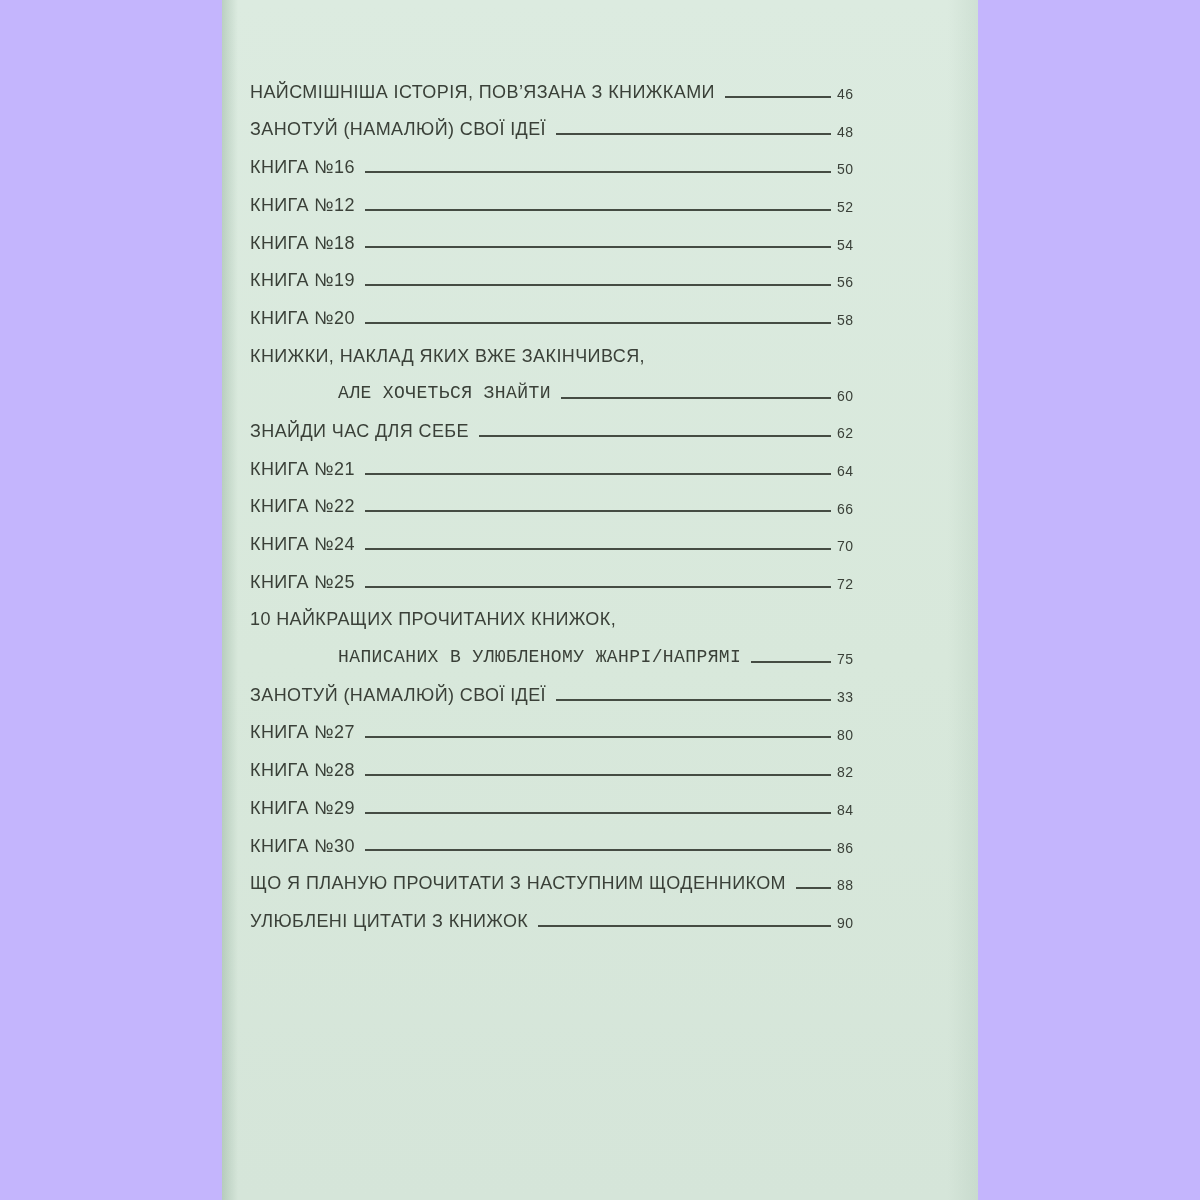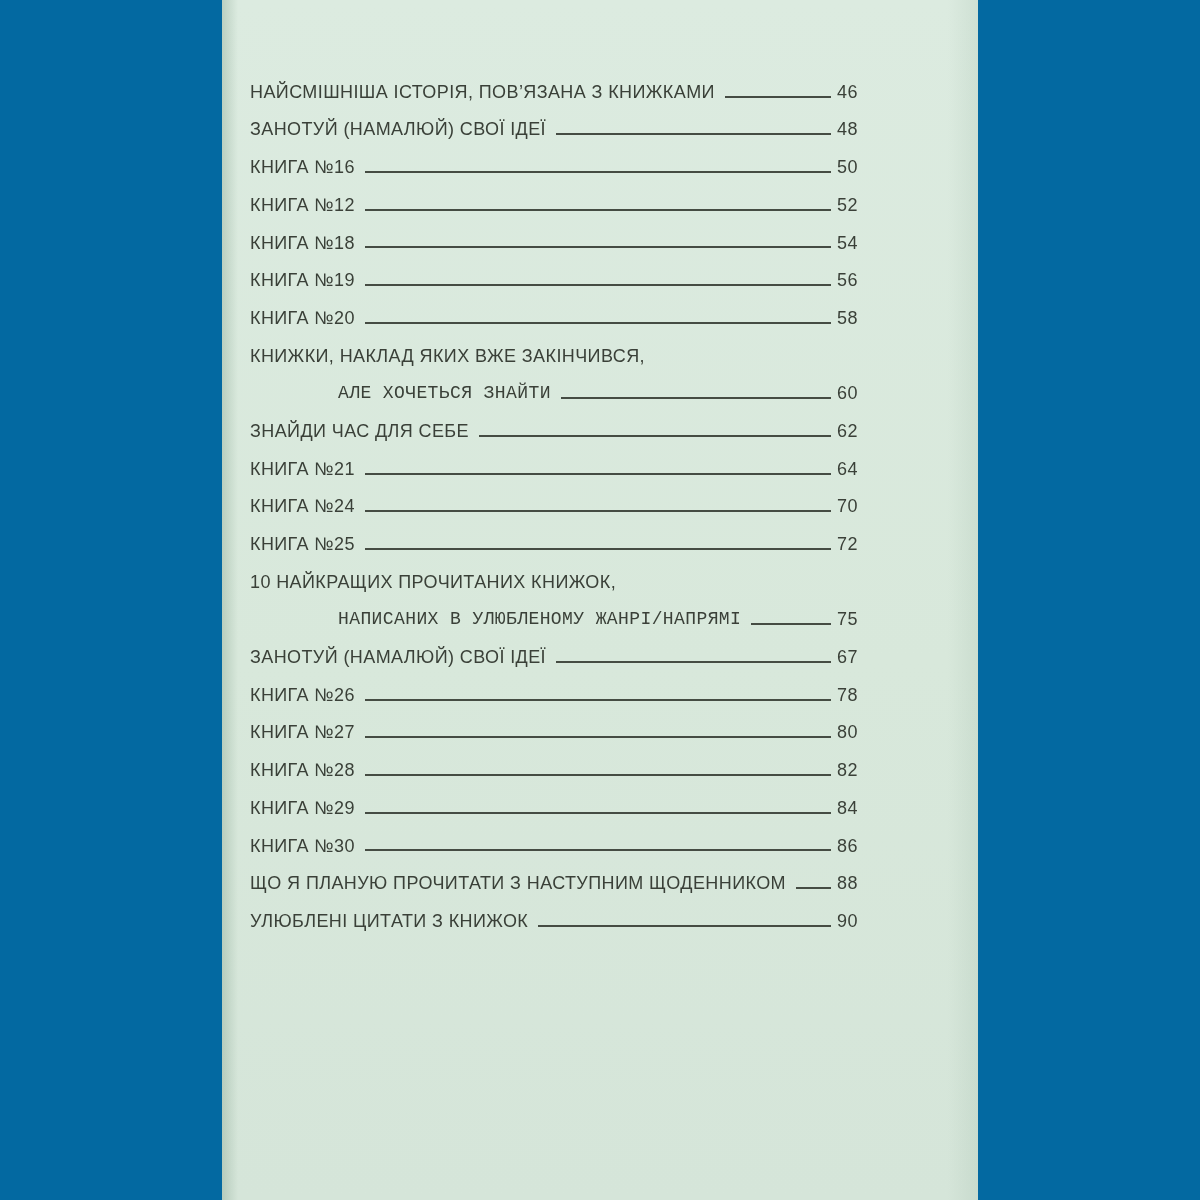--- a/index.html
+++ b/index.html
@@ -8,21 +8,21 @@
     width: 1200px;
     height: 1200px;
     background: #ffffff;
     overflow: hidden;
     font-family: "Liberation Sans", "DejaVu Sans", sans-serif;
   }
   .scan-bg {
     position: relative;
     width: 1200px;
     height: 1200px;
-    background: #0369a1;
+    background: #c4b5fd;
   }
   .paper {
     position: absolute;
     left: 222px;
     top: 0;
     width: 756px;
     height: 1200px;
     background-color: #d9e9de;
     background-image:
       linear-gradient(90deg, rgba(110,145,122,0.30) 0px, rgba(110,145,122,0.0) 16px),
@@ -50,21 +50,21 @@
   }
   .leader {
     flex: 1 1 auto;
     min-width: 24px;
     height: 0;
     border-bottom: 2px solid #454c43;
     margin: 0 6px 4px 10px;
   }
   .pagenum {
     flex: 0 0 34px;
-    font-size: 18px;
+    font-size: 14px;
     line-height: 1.05;
     letter-spacing: 0.4px;
     color: #3a4038;
     text-align: left;
   }
 </style>
 </head>
 <body>
 
 <div class="scan-bg">
@@ -117,46 +117,46 @@
           <span class="label">ЗНАЙДИ ЧАС ДЛЯ СЕБЕ</span>
           <span class="leader"></span>
           <span class="pagenum">62</span>
         </div>
         <div class="row">
           <span class="label">КНИГА №21</span>
           <span class="leader"></span>
           <span class="pagenum">64</span>
         </div>
         <div class="row">
+          <span class="label">КНИГА №22</span>
+          <span class="leader"></span>
+          <span class="pagenum">66</span>
+        </div>
+        <div class="row">
           <span class="label">КНИГА №24</span>
           <span class="leader"></span>
           <span class="pagenum">70</span>
         </div>
         <div class="row">
           <span class="label">КНИГА №25</span>
           <span class="leader"></span>
           <span class="pagenum">72</span>
         </div>
         <div class="row">
           <span class="label">10 НАЙКРАЩИХ ПРОЧИТАНИХ КНИЖОК,</span>
         </div>
         <div class="row indent">
           <span class="label">НАПИСАНИХ В УЛЮБЛЕНОМУ ЖАНРІ/НАПРЯМІ</span>
           <span class="leader"></span>
           <span class="pagenum">75</span>
         </div>
         <div class="row">
           <span class="label">ЗАНОТУЙ (НАМАЛЮЙ) СВОЇ ІДЕЇ</span>
           <span class="leader"></span>
-          <span class="pagenum">67</span>
-        </div>
-        <div class="row">
-          <span class="label">КНИГА №26</span>
-          <span class="leader"></span>
-          <span class="pagenum">78</span>
+          <span class="pagenum">33</span>
         </div>
         <div class="row">
           <span class="label">КНИГА №27</span>
           <span class="leader"></span>
           <span class="pagenum">80</span>
         </div>
         <div class="row">
           <span class="label">КНИГА №28</span>
           <span class="leader"></span>
           <span class="pagenum">82</span>

